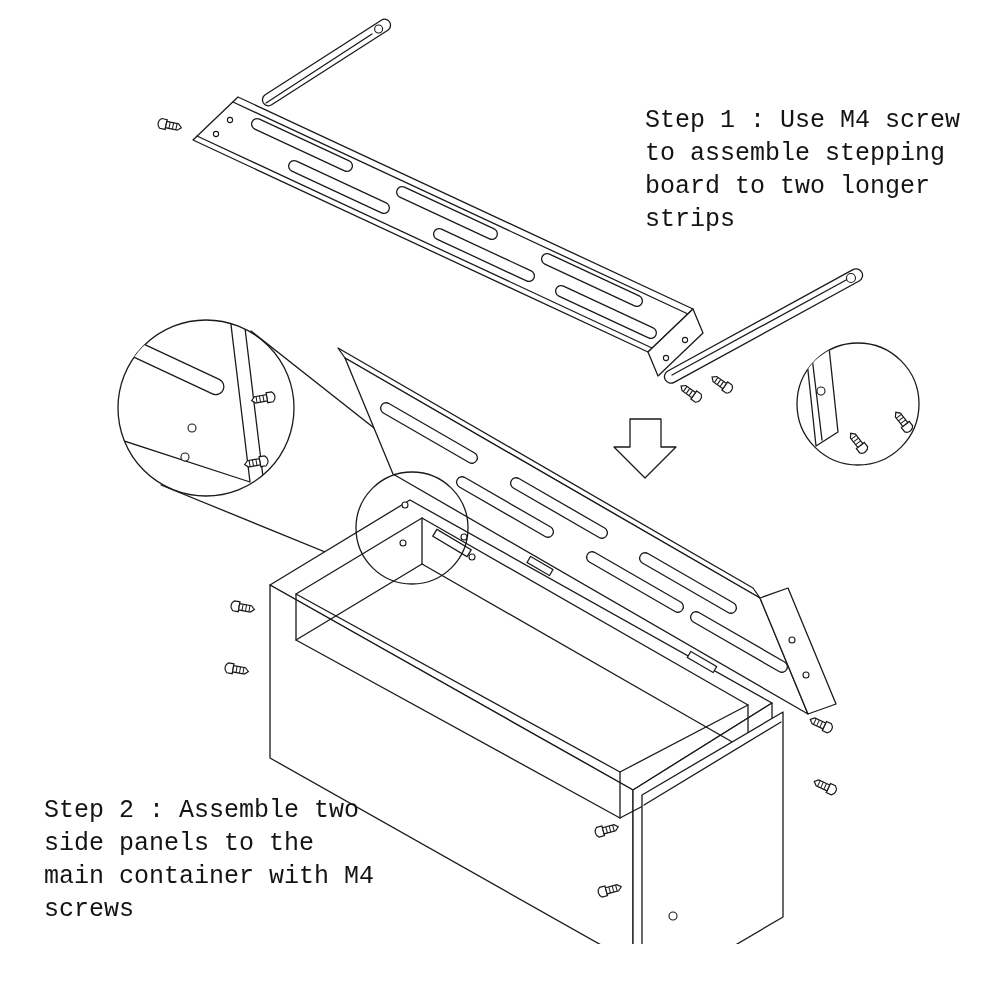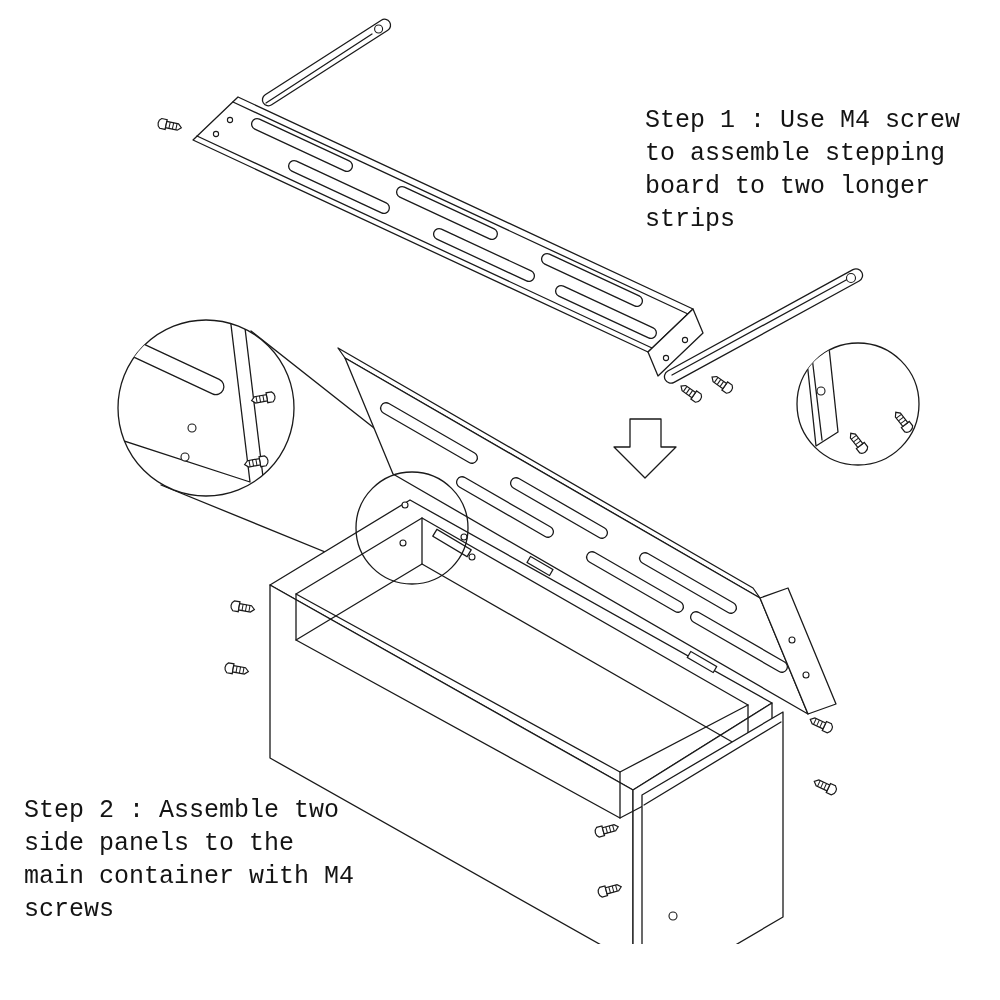--- a/index.html
+++ b/index.html
@@ -6,21 +6,21 @@
   .canvas{
     position:relative;width:1000px;height:944px;background:#ffffff;
     font-family:"Liberation Mono","DejaVu Sans Mono",monospace;overflow:hidden;
   }
   .canvas > svg{position:absolute;left:0;top:0;}
   .instruction{
     position:absolute;font-size:25px;line-height:33px;color:#141414;
     white-space:pre-line;
   }
   #step1-text{left:645px;top:104px;width:340px;}
-  #step2-text{left:24px;top:794px;width:360px;}
+  #step2-text{left:44px;top:794px;width:360px;}
   .ln{fill:none;stroke:#1a1a1a;stroke-width:1.3px;stroke-linecap:round;stroke-linejoin:round;}
   .fc{fill:#ffffff;stroke:#1a1a1a;stroke-width:1.3px;stroke-linejoin:round;}
   .hole{fill:#ffffff;stroke:#1a1a1a;stroke-width:1.1px;}
 </style>
 </head>
 <body>
 
 <div class="canvas">
 
   <svg width="1000" height="1000" viewBox="0 0 1000 1000">

